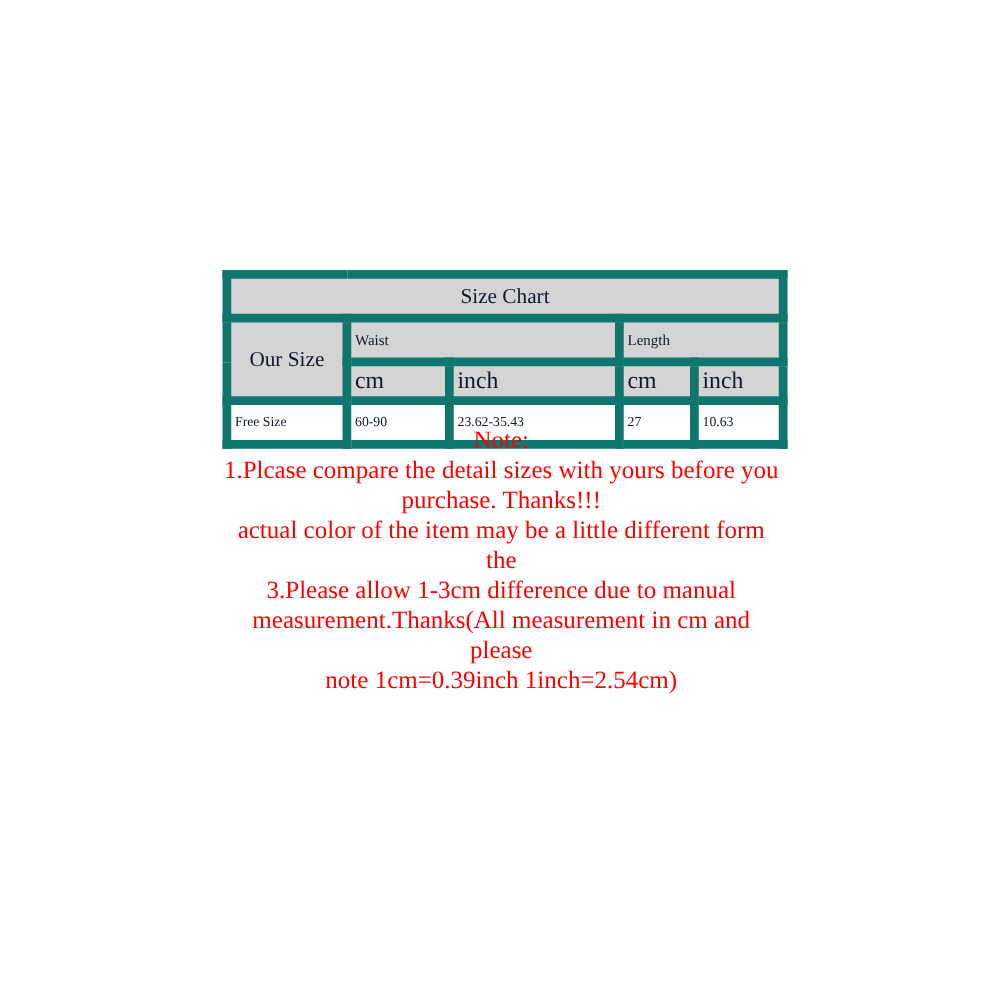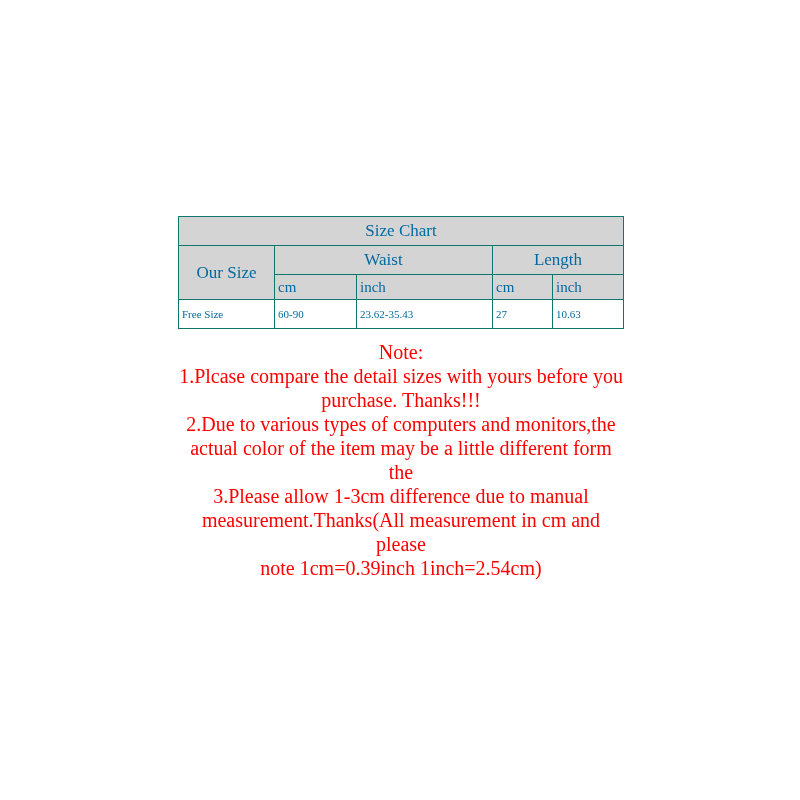--- a/index.html
+++ b/index.html
@@ -24,49 +24,48 @@
     top: 216px;
     width: 445px;
   }
   table.size-chart {
     border-collapse: collapse;
     width: 445px;
     table-layout: fixed;
   }
   table.size-chart td,
   table.size-chart th {
-    border: 1px solid #0f766e;
+    border: 7px solid #0f766e;
     font-weight: normal;
-    color: #0369a1;
+    color: #0f172a;
     padding: 1px 3px;
   }
   .title-cell {
     background: #d4d4d4;
     text-align: center;
     font-weight: bold;
     font-size: 17px;
     height: 26px;
   }
   .hdr {
     background: #d4d4d4;
-    text-align: center;
     font-weight: bold;
-    font-size: 17px;
+    font-size: 12px;
     height: 26px;
   }
   .hdr-left {
     background: #d4d4d4;
     text-align: center;
     font-weight: bold;
     font-size: 17px;
   }
   .unit {
     background: #d4d4d4;
     text-align: left;
-    font-size: 15px;
+    font-size: 19px;
     height: 22px;
     padding-left: 4px;
   }
   .data {
     text-align: left;
     font-size: 11px;
     height: 26px;
     background: #ffffff;
   }
   .note-block {
@@ -121,20 +120,19 @@
           <td class="data">10.63</td>
         </tr>
       </tbody>
     </table>
   </div>
 
   <div class="note-block">
     <span class="note-line">Note:</span>
     <span class="note-line">1.Plcase compare the detail sizes with yours before you</span>
     <span class="note-line">purchase. Thanks!!!</span>
-    <span class="note-line">2.Due to various types of computers and monitors,the</span>
     <span class="note-line">actual color of the item may be a little different form the</span>
     <span class="note-line">3.Please allow 1-3cm difference due to manual</span>
     <span class="note-line">measurement.Thanks(All measurement in cm and please</span>
     <span class="note-line">note 1cm=0.39inch 1inch=2.54cm)</span>
   </div>
 
 </div>
 
 </body></html>

